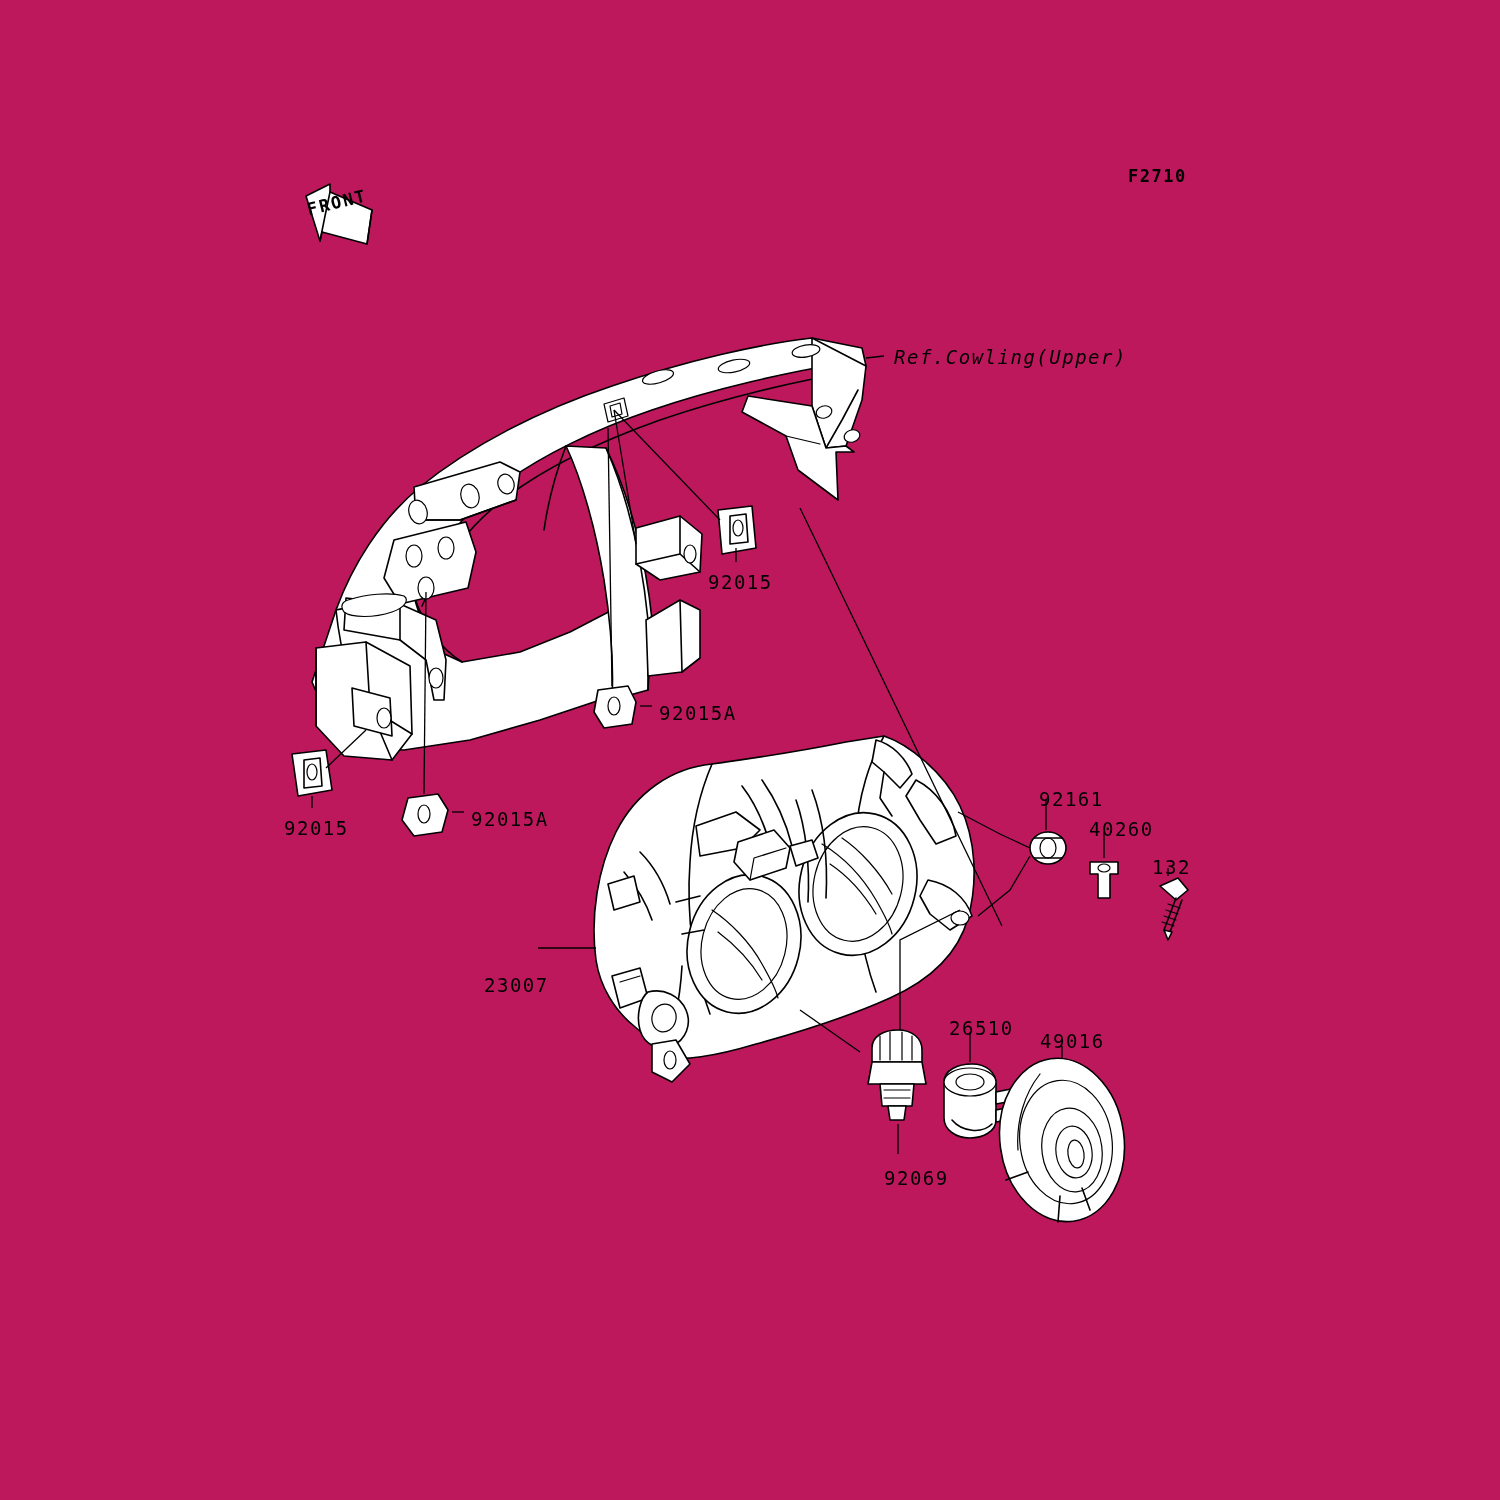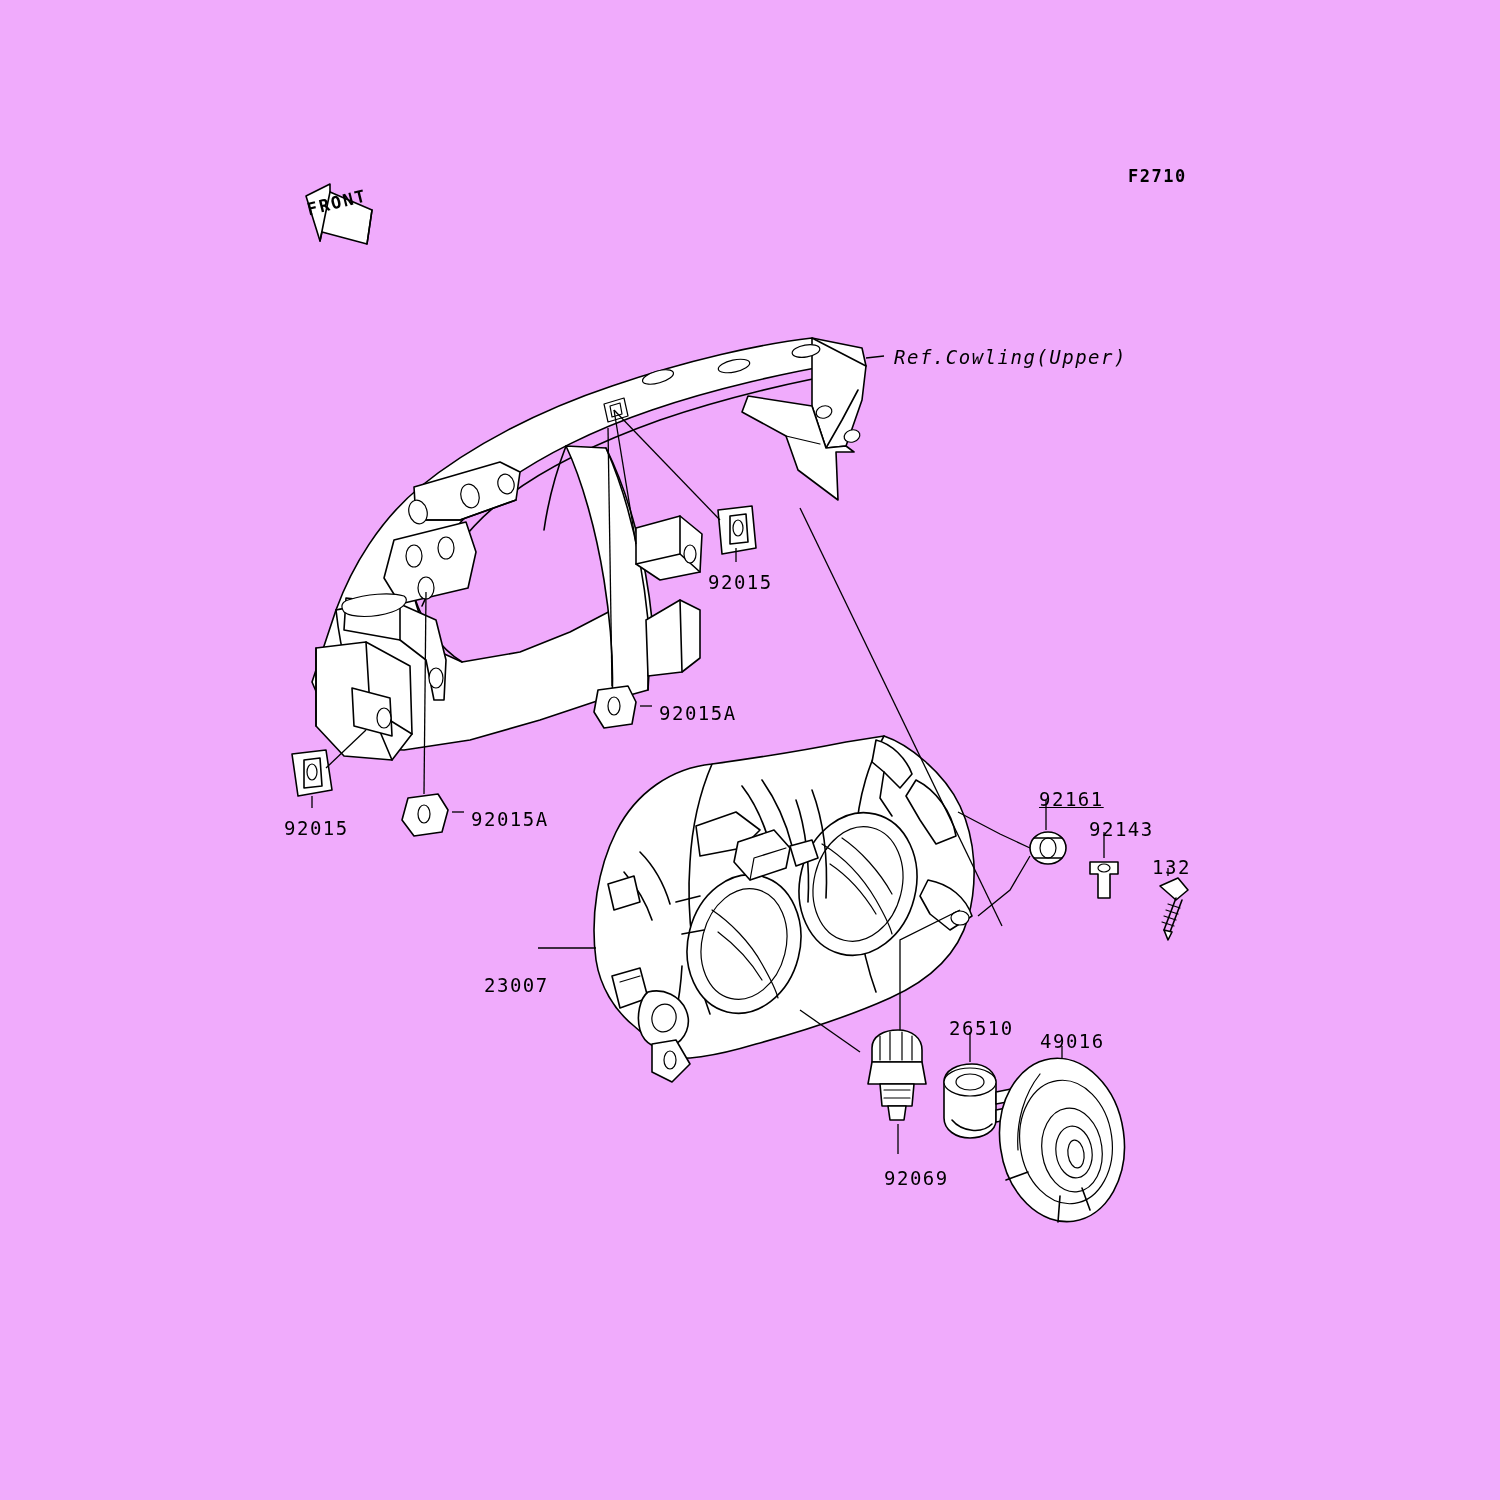--- a/index.html
+++ b/index.html
@@ -4,21 +4,21 @@
 <style>
   html, body {
     margin: 0;
     padding: 0;
     background: #ffffff;
   }
   #page {
     position: relative;
     width: 1500px;
     height: 1500px;
-    background: #f0abfc;
+    background: #be185d;
     font-family: "DejaVu Sans Mono", monospace;
     overflow: hidden;
   }
   .label {
     position: absolute;
     color: #000000;
     font-family: "DejaVu Sans Mono", monospace;
     letter-spacing: 1.5px;
     white-space: nowrap;
     font-size: 19px;
@@ -320,21 +320,21 @@
   <div class="label" id="diagram-code" style="left:1128px; top:166px; font-size:17px; font-weight:bold;">F2710</div>
 
   <div id="front-text">FRONT</div>
 
   <div class="label" style="left:894px; top:346px;font-style:italic;">Ref.Cowling(Upper)</div>
 
   <div class="label" style="left:708px; top:571px;">92015</div>
   <div class="label" style="left:659px; top:702px;">92015A</div>
   <div class="label" style="left:284px; top:817px;">92015</div>
   <div class="label" style="left:471px; top:808px;">92015A</div>
-  <div class="label" style="left:1039px; top:788px;text-decoration:underline;">92161</div>
-  <div class="label" style="left:1089px; top:818px;">92143</div>
+  <div class="label" style="left:1039px; top:788px;">92161</div>
+  <div class="label" style="left:1089px; top:818px;">40260</div>
   <div class="label" style="left:1152px; top:856px;">132</div>
   <div class="label" style="left:484px; top:946px;margin-top:28px;">23007</div>
   <div class="label" style="left:949px; top:1017px;">26510</div>
   <div class="label" style="left:1040px; top:1030px;">49016</div>
   <div class="label" style="left:884px; top:1167px;">92069</div>
 
 </div>
 
 </body></html>

